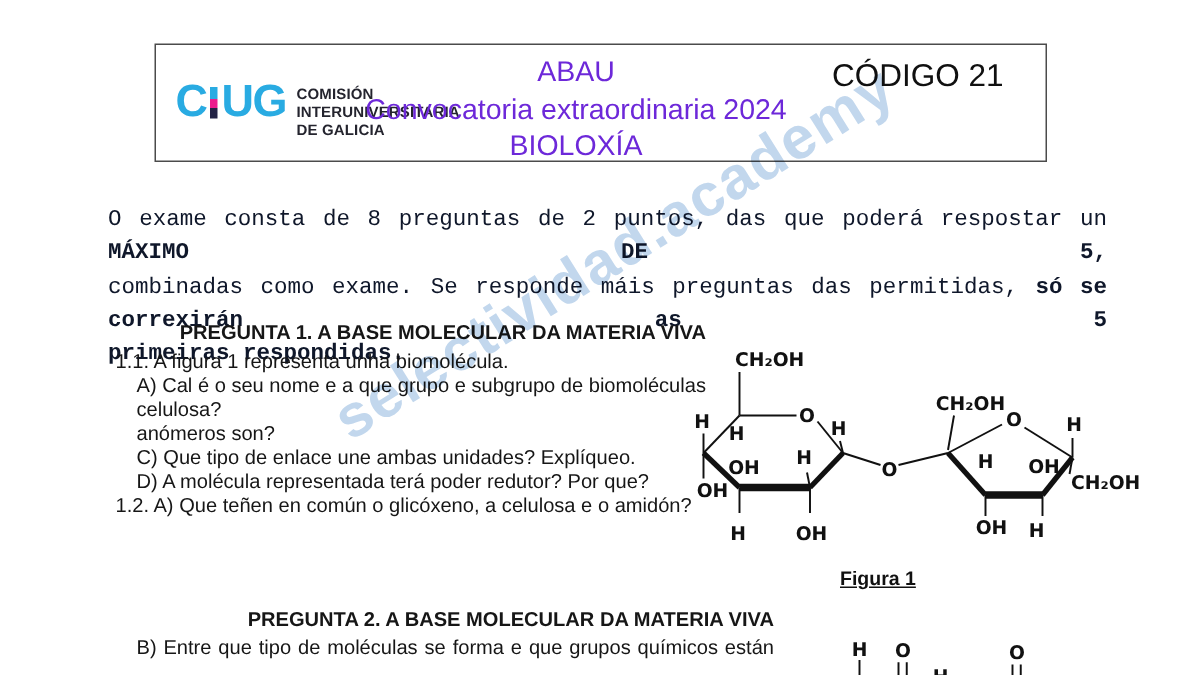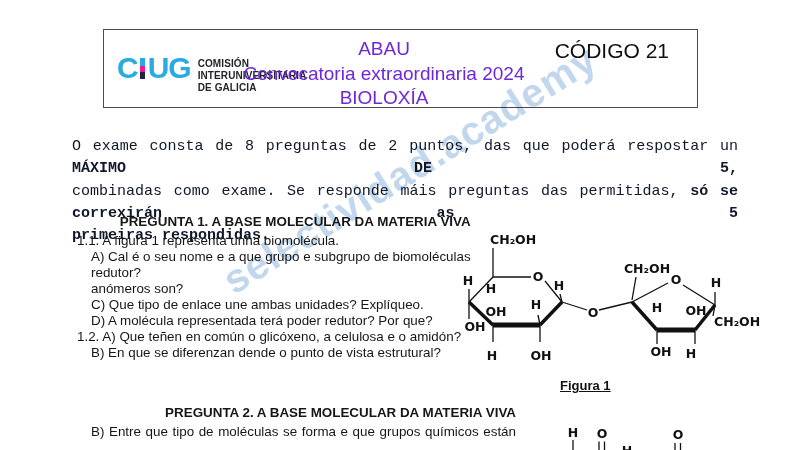--- a/index.html
+++ b/index.html
@@ -81,26 +81,25 @@
   <div class="intro">
     <div class="j"><span>O exame consta de 8 preguntas de 2 puntos, das que poderá respostar un </span><b>MÁXIMO DE 5,</b></div>
     <div class="j"><span>combinadas como exame. Se responde máis preguntas das permitidas, </span><b>só se correxirán as 5</b></div>
     <div><b>primeiras respondidas.</b></div>
   </div>
 
   <div class="qblock" id="q1">
     <div class="hd">PREGUNTA 1. A BASE MOLECULAR DA MATERIA VIVA</div>
     <div class="ln">1.1. A figura 1 representa unha biomolécula.</div>
     <div class="ln ind">A) Cal é o seu nome e a que grupo e subgrupo de biomoléculas</div>
-    <div class="ln ind">redutor?</div>
+    <div class="ln ind">celulosa?</div>
     <div class="ln ind">anómeros son?</div>
     <div class="ln ind">C) Que tipo de enlace une ambas unidades? Explíqueo.</div>
     <div class="ln ind">D) A molécula representada terá poder redutor? Por que?</div>
     <div class="ln">1.2. A) Que teñen en común o glicóxeno, a celulosa e o amidón?</div>
-    <div class="ln ind">B) En que se diferenzan dende o punto de vista estrutural?</div>
   </div>
 
   <div class="qblock" id="q2">
     <div class="hd">PREGUNTA 2. A BASE MOLECULAR DA MATERIA VIVA</div>
     <div class="ln ind jl">B) Entre que tipo de moléculas se forma e que grupos químicos están</div>
   </div>
 
   <svg class="fig" style="left:450px;top:225px;" width="320" height="162" viewBox="0 0 320 162">
 
     <g>

